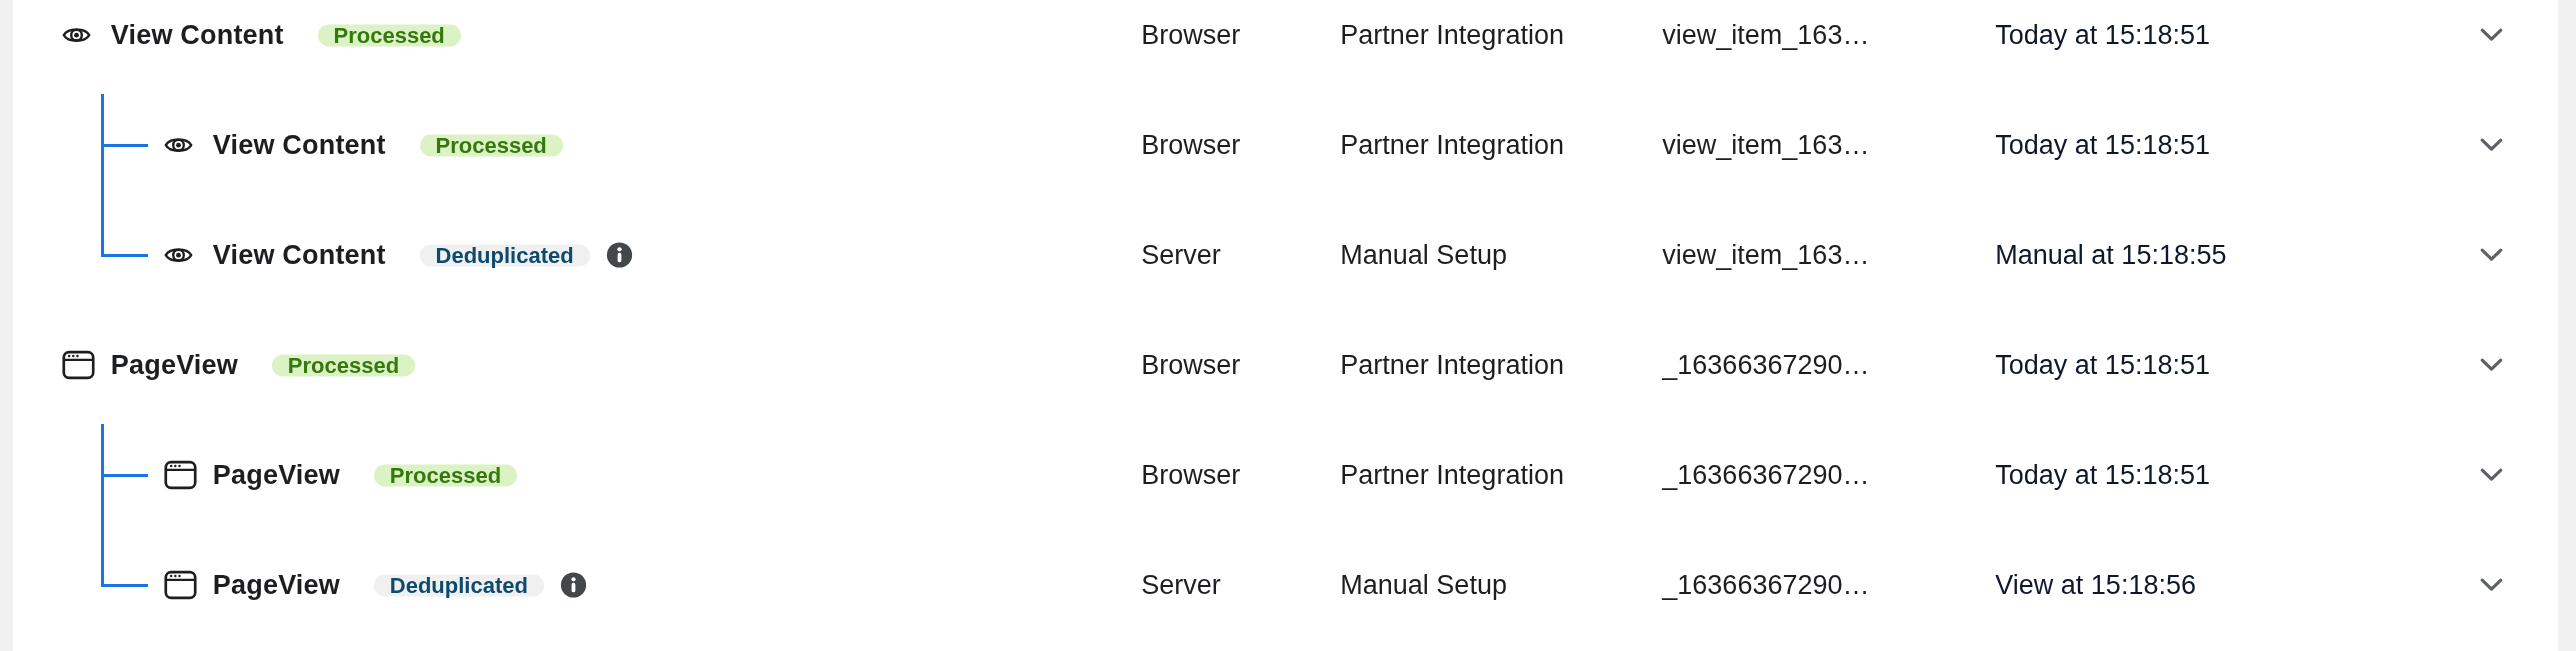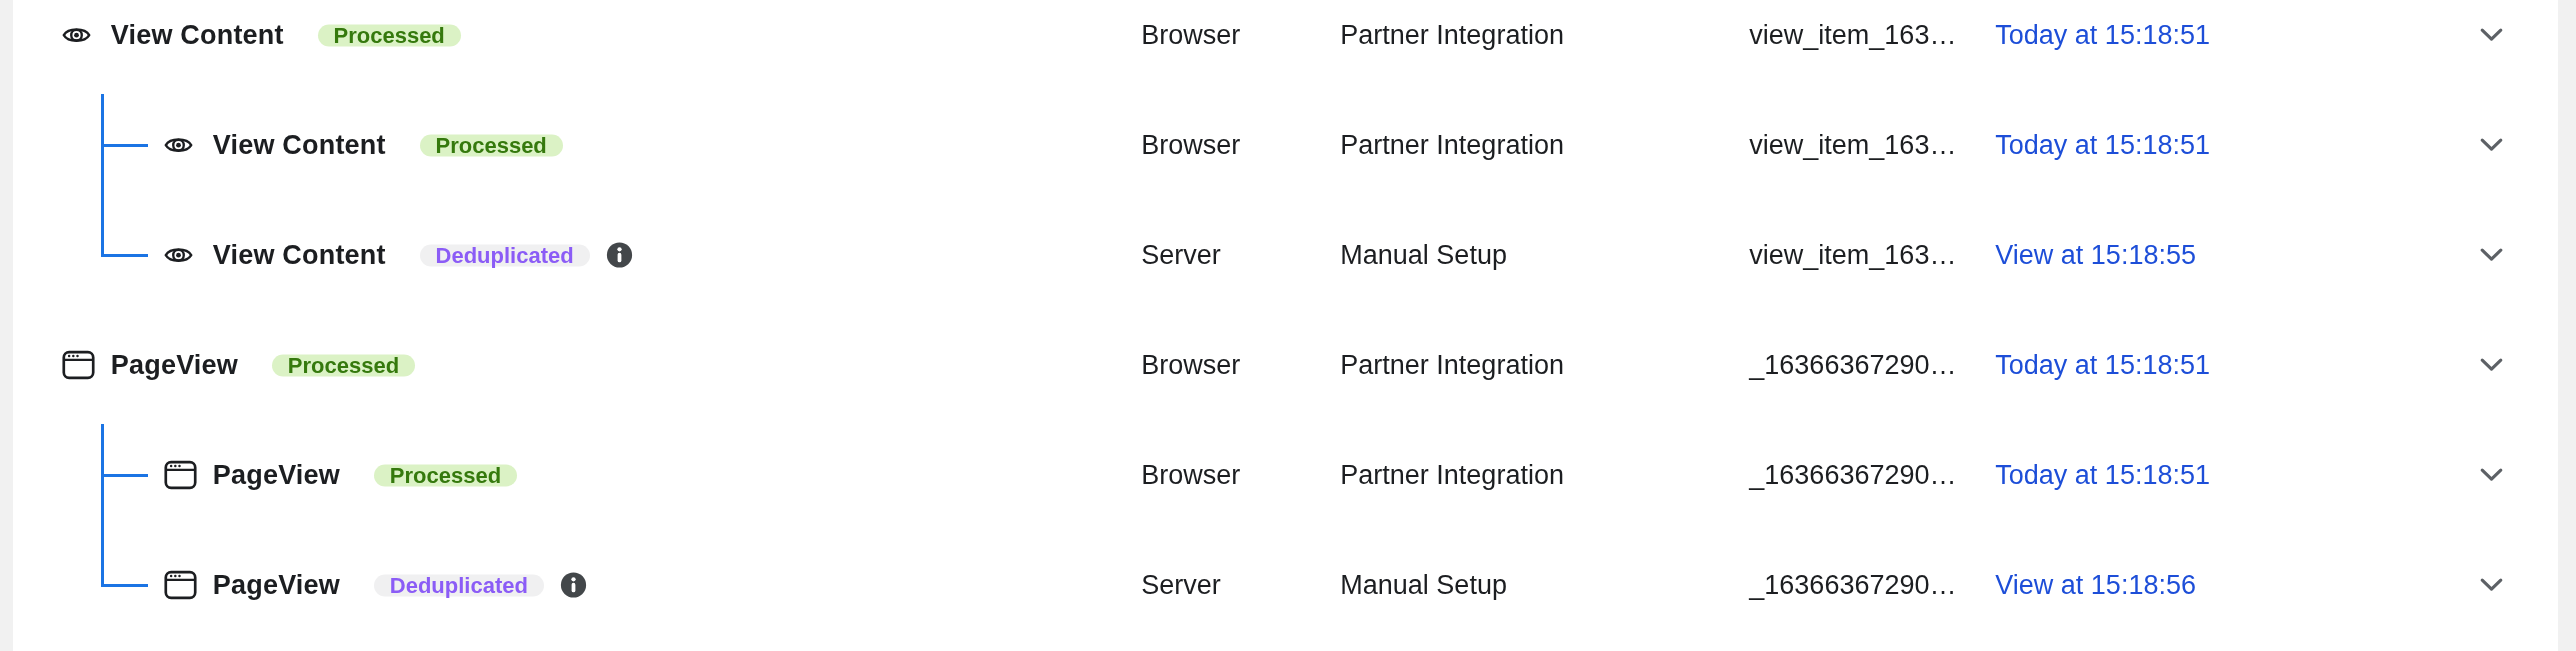--- a/index.html
+++ b/index.html
@@ -24,31 +24,31 @@
   .name-cell{position:absolute;top:50%;transform:translateY(-50%);display:flex;align-items:center;gap:12.5px}
   .row[data-level="0"] .name-cell{left:49px}
   .row[data-level="1"] .name-cell{left:151px}
   .icon-box{width:36px;display:flex;align-items:center;justify-content:flex-start}
   .event-name{font-weight:700;font-size:27px;color:#1c1e21;letter-spacing:0.2px;white-space:nowrap}
   .badge{
     margin-left:21.3px;font-weight:700;font-size:22px;line-height:1;
     padding:0 16px;border-radius:21.3px;white-space:nowrap;
   }
   .badge.processed{background:#dbf2c5;color:#35790d}
-  .badge.deduplicated{background:#f0f0f1;color:#8b5cf6}
+  .badge.deduplicated{background:#f0f0f1;color:#0c4a6e}
   .info{display:flex;align-items:center;margin-left:3.6px;cursor:pointer}
   
   .cell{
     position:absolute;top:50%;transform:translateY(-50%);
     font-size:27px;color:#1c1e21;white-space:nowrap;
   }
   .col-connection{left:1128px}
   .col-setup{left:1327px}
-  .col-id{left:1736px}
-  .col-time{left:1982px;color:#1d4ed8}
+  .col-id{left:1649px}
+  .col-time{left:1982px;color:#0f172a}
   .chevron{position:absolute;left:2466px;top:50%;transform:translateY(-50%);cursor:pointer;display:flex;align-items:center}
 </style>
 </head>
 <body>
 
 <div class="gutter left"></div>
 <div class="gutter right"></div>
 
 <div class="surface">
   <div class="list">
@@ -118,21 +118,21 @@
             <svg width="27" height="27" viewBox="0 0 30 30">
               <circle cx="15" cy="15" r="14" fill="#43474a"></circle>
               <circle cx="15" cy="8.7" r="2.4" fill="#ffffff"></circle>
               <rect x="12.9" y="12.6" width="4.2" height="10.5" rx="2.1" fill="#ffffff"></rect>
             </svg>
           </span>
     </div>
     <div class="cell col-connection">Server</div>
     <div class="cell col-setup">Manual Setup</div>
     <div class="cell col-id">view_item_163…</div>
-    <div class="cell col-time">View at 15:18:55</div>
+    <div class="cell col-time">Manual at 15:18:55</div>
     <div class="chevron">
           <svg width="25" height="15" viewBox="0 0 28 17">
             <path d="M3.5 3 L14 13.2 L24.5 3" fill="none" stroke="#5d6166" stroke-width="3.6" stroke-linecap="round" stroke-linejoin="round"></path>
           </svg>
         </div>
   </div>
       <div class="row" data-level="0">
 
     <div class="name-cell">
       <span class="icon-box">

